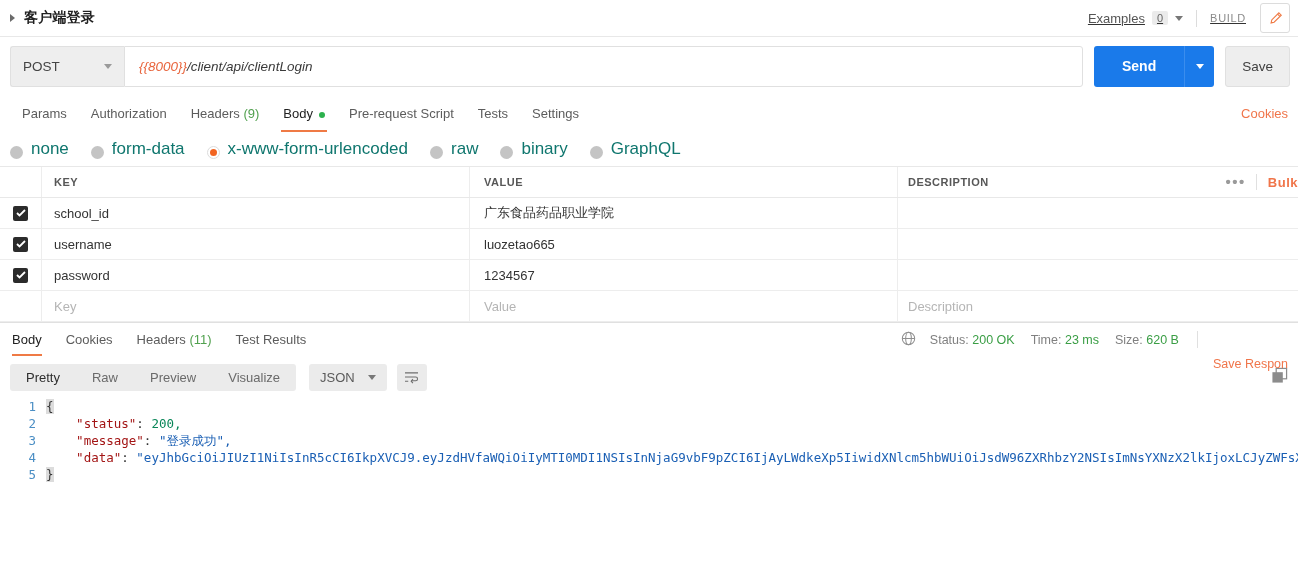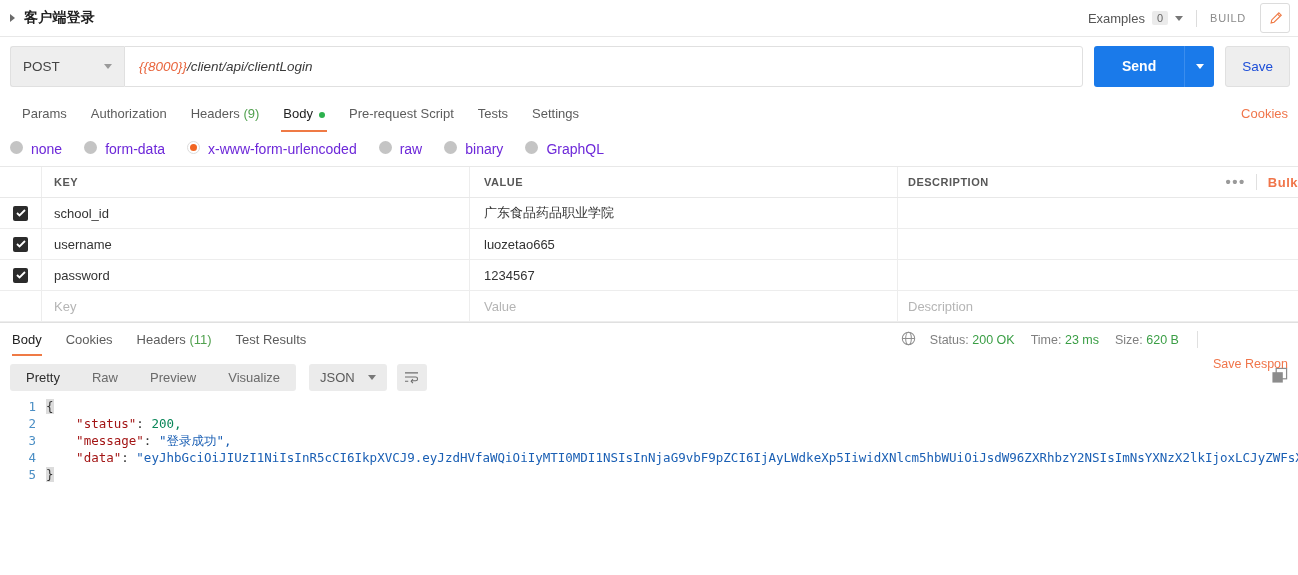--- a/index.html
+++ b/index.html
@@ -17,21 +17,21 @@
     height: 37px; display: flex; align-items: center;
     padding: 0 8px 0 10px; border-bottom: 1px solid #e8e8e8;
   }
   .tri {
     width: 0; height: 0; margin-right: 9px;
     border-left: 5px solid #6b6b6b;
     border-top: 4px solid transparent;
     border-bottom: 4px solid transparent;
   }
   .req-title { font-size: 14px; font-weight: bold; color: #212121; letter-spacing: .2px; }
-  .tb-right { margin-left: auto; display: flex; align-items: center; gap: 0; }
+  .tb-right { margin-left: auto; display: flex; align-items: center; gap: 0; text-decoration: underline; }
   .examples-lbl { font-size: 13px; color: #555; }
   .ex-count {
     font-size: 11px; color: #666; background: #ebebeb;
     border-radius: 2px; padding: 1px 5px; margin-left: 7px;
   }
   .caret-dn {
     width: 0; height: 0; margin-left: 7px;
     border-top: 5px solid #777;
     border-left: 4px solid transparent;
     border-right: 4px solid transparent;
@@ -67,21 +67,21 @@
   }
   .send-caret {
     height: 41px; width: 30px; background: #1a7aea; border-radius: 0 3px 3px 0;
     display: flex; align-items: center; justify-content: center;
     border-left: 1px solid #3a8dee;
   }
   .send-caret i { width:0;height:0;border-top:5px solid #fff;border-left:4px solid transparent;border-right:4px solid transparent; display:block; }
   .save-btn {
     height: 41px; background: #eeeeee; border: 1px solid #e0e0e0; border-radius: 3px;
     display: flex; align-items: center; padding: 0 16px; margin-left: 11px;
-    font-size: 13.5px; color: #1d4ed8;
+    font-size: 13.5px; color: #404040;
   }
 
   
   .reqtabs {
     height: 37px; display: flex; align-items: flex-end;
     padding: 0 10px; position: relative;
   }
   .rtab {
     font-size: 13px; color: #5c5c5c; padding: 0 12px 11px 12px;
     position: relative; white-space: nowrap;
@@ -93,21 +93,21 @@
   }
   .cnt { color: #51a14f; }
   .dot-green {
     display: inline-block; width: 6px; height: 6px; border-radius: 50%;
     background: #2db14e; margin-left: 6px; vertical-align: middle;
   }
   .cookies-link { margin-left: auto; font-size: 13px; color: #f0754a; padding-bottom: 11px; }
 
   
   .radios { height: 34px; display: flex; align-items: center; padding: 0 10px; gap: 0; }
-  .radio { display: flex; align-items: flex-start; margin-right: 22px; font-size: 14px; color: #6d28d9; }
+  .radio { display: flex; align-items: flex-end; margin-right: 22px; font-size: 17px; color: #0f766e; }
   .rc { width: 13px; height: 13px; border-radius: 50%; background: #c4c4c4; margin-right: 8px; flex: none; }
   .radio.sel .rc {
     background: #fff; border: 1px solid #dcdcdc; position: relative;
   }
   .radio.sel .rc::after {
     content:""; position:absolute; left:2px; top:2px; width:7px;height:7px;border-radius:50%;
     background:#f26522;
   }
 
   

